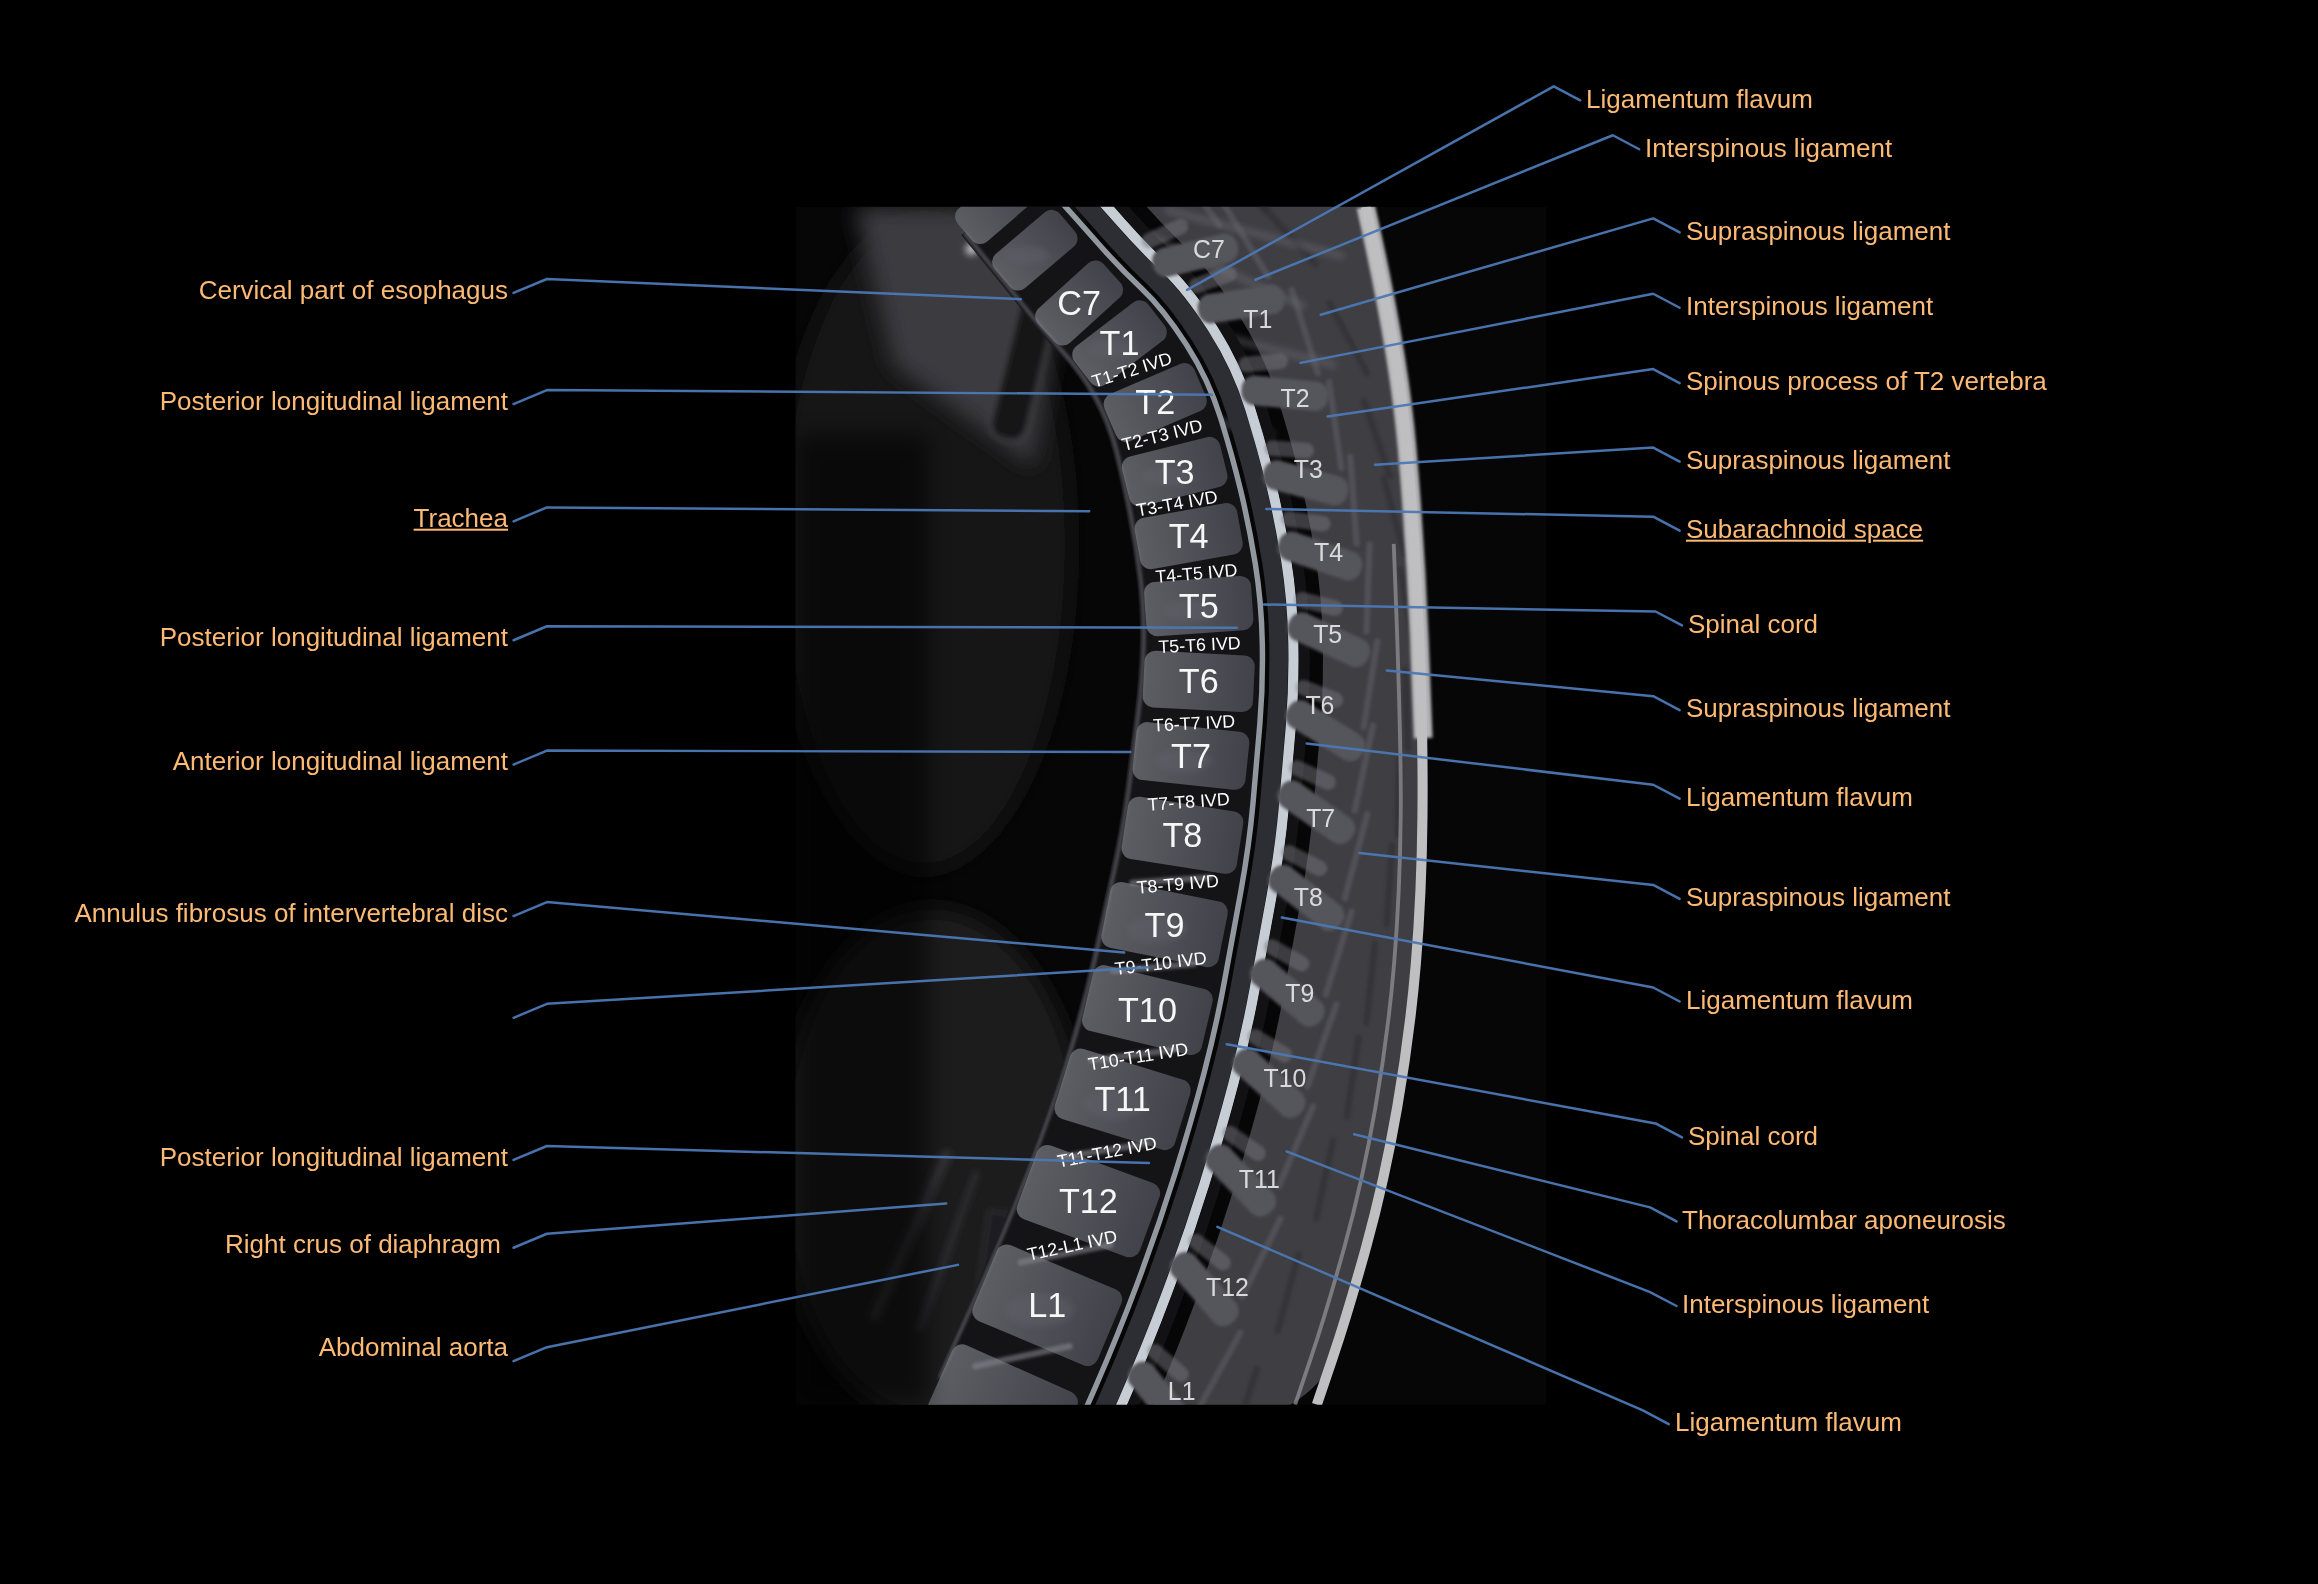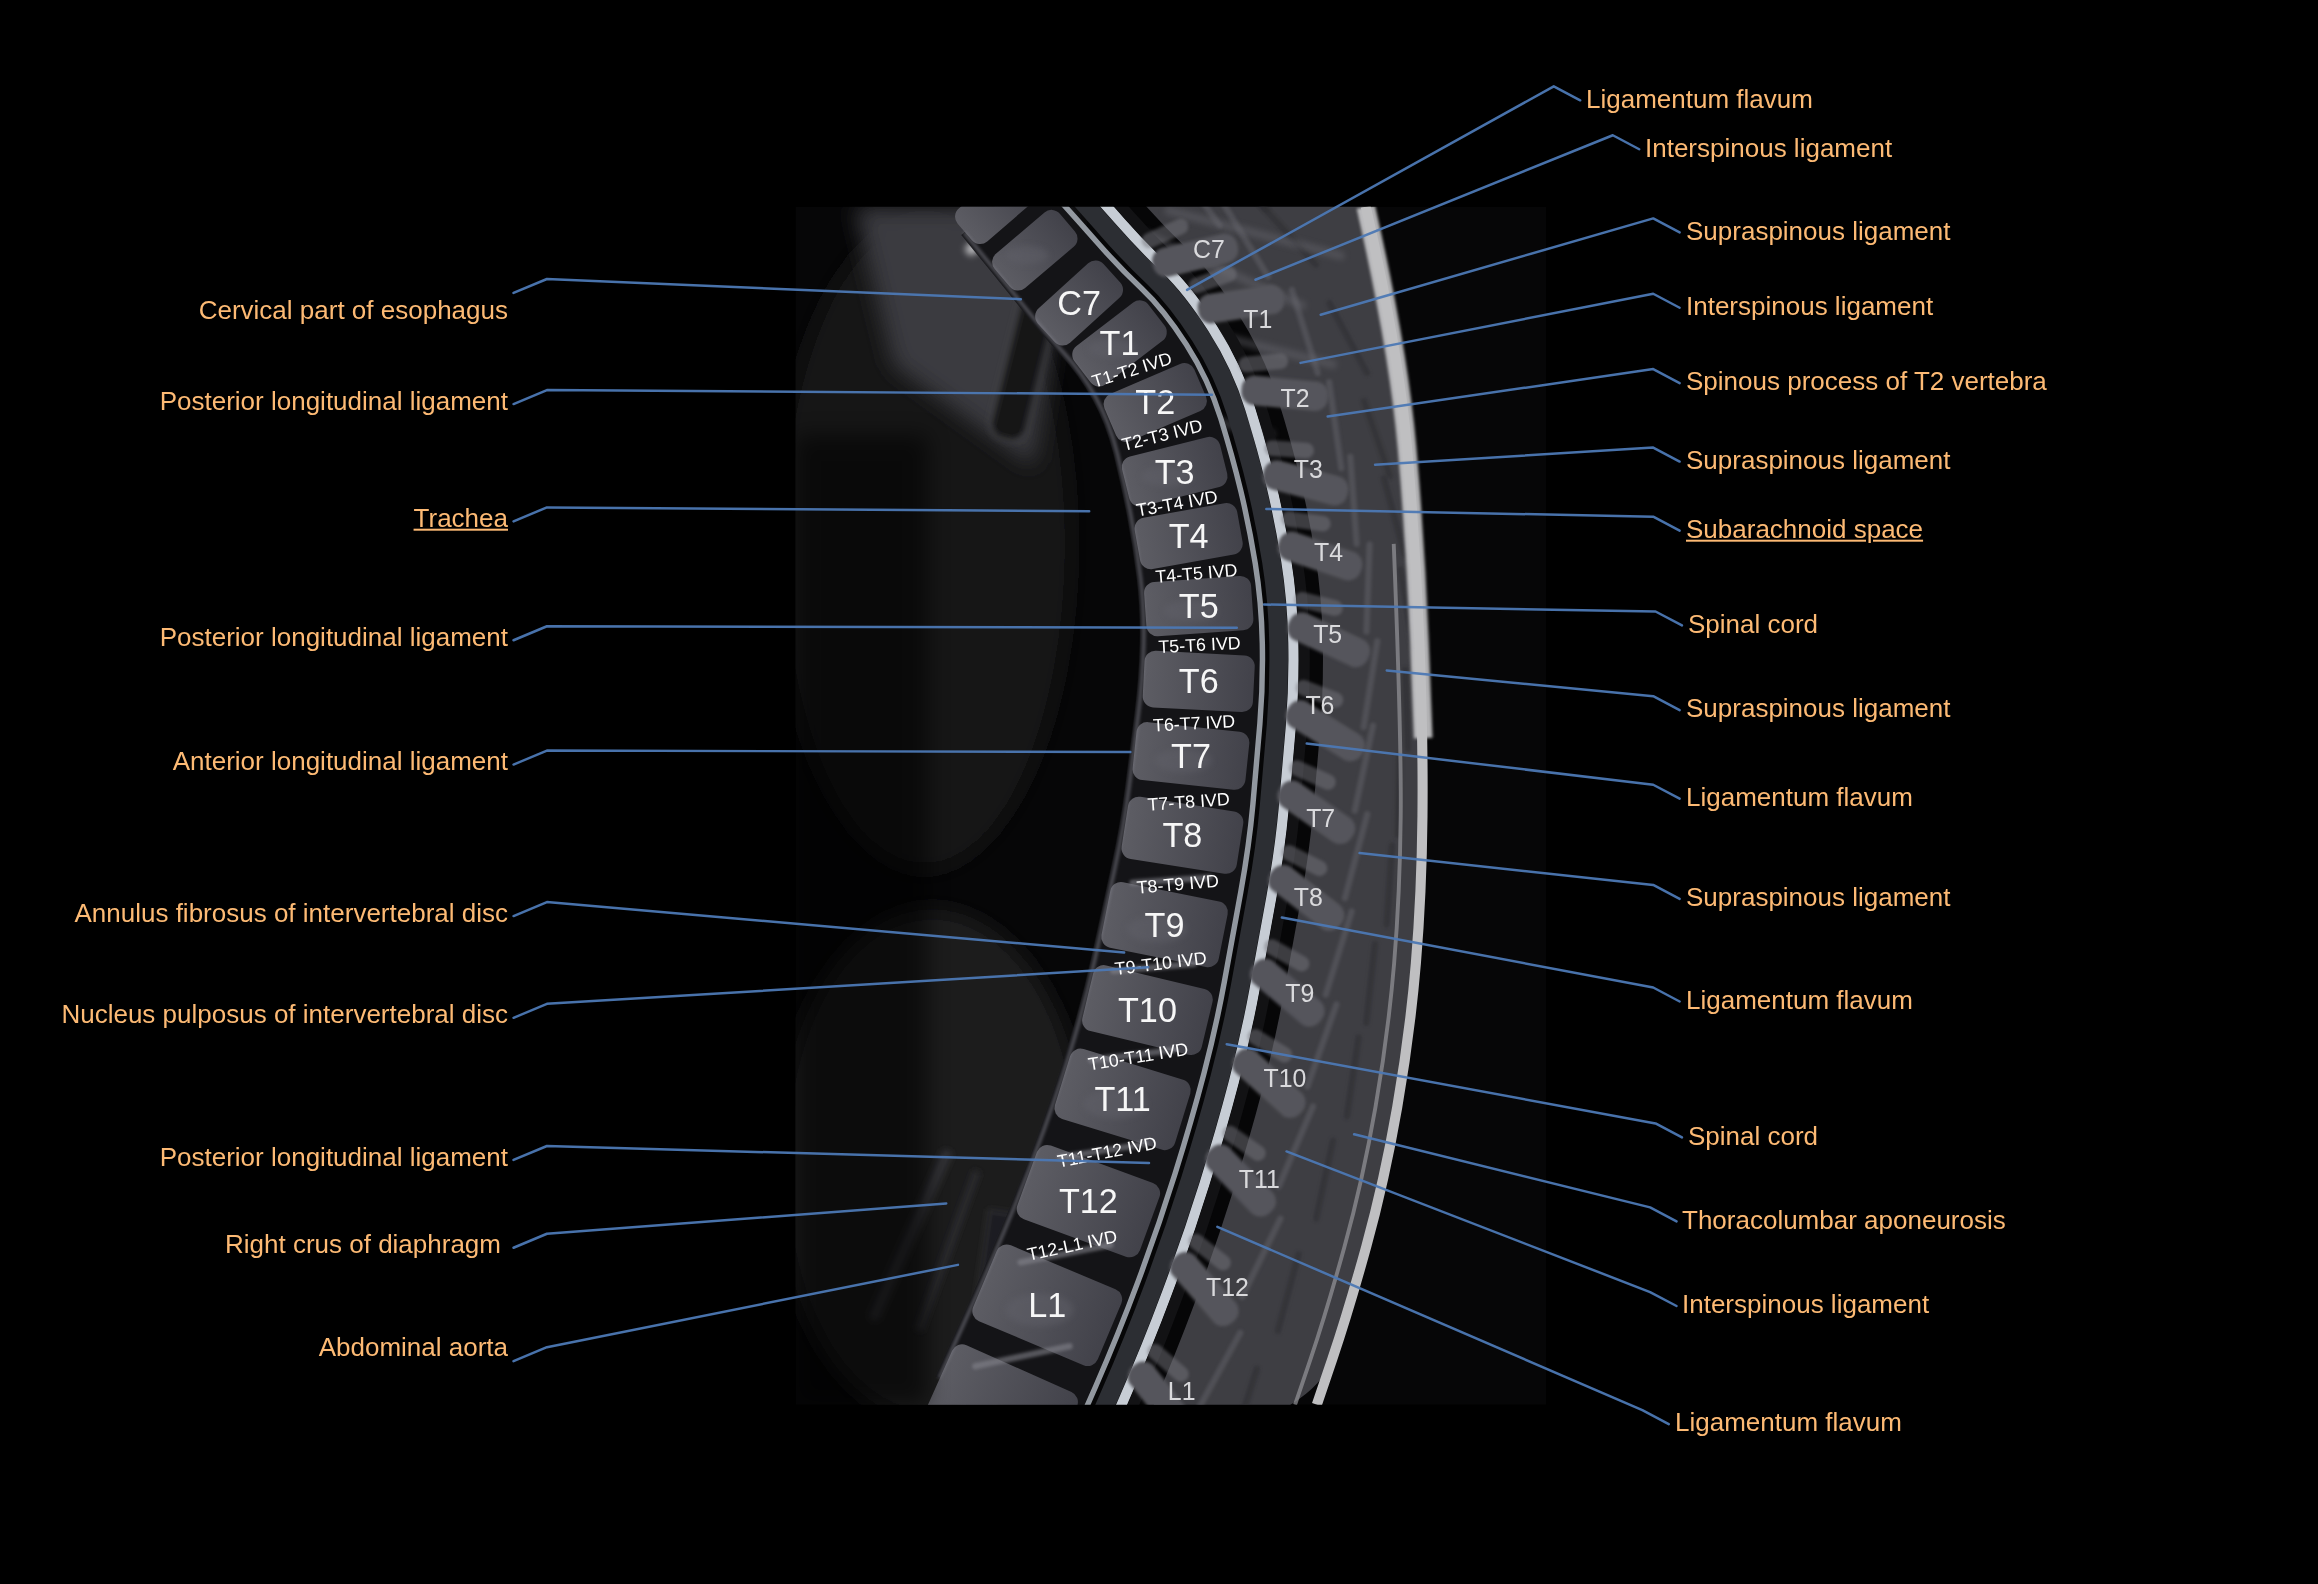--- a/index.html
+++ b/index.html
@@ -221,27 +221,26 @@
         <path class="leader" d="M1682,957 L2128,1010 L2162,1028"></path>
         <path class="leader" d="M1750,1098 L2128,1139 L2162,1157"></path>
         <path class="leader" d="M1650,1181 L2128,1271 L2162,1289"></path>
         <path class="leader" d="M1579,1344 L2131,1446 L2165,1464"></path>
         <path class="leader" d="M1743,1460 L2124,1554 L2158,1572"></path>
         <path class="leader" d="M1656,1482 L2124,1663 L2158,1681"></path>
         <path class="leader" d="M1567,1579 L2114,1815 L2148,1833"></path>
       </g>
     </svg>
 
-  <div class="side-label left" style="right: 1811px; top: 290px; margin-top: 20px;">Cervical part of esophagus</div>
+  <div class="side-label left" style="right: 1811px; top: 290px;">Cervical part of esophagus</div>
   <div class="side-label left" style="right: 1811px; top: 401px;">Posterior longitudinal ligament</div>
   <div class="side-label left" style="right: 1811px; top: 518px; text-decoration: underline;">Trachea</div>
   <div class="side-label left" style="right: 1811px; top: 637px;">Posterior longitudinal ligament</div>
   <div class="side-label left" style="right: 1811px; top: 761px;">Anterior longitudinal ligament</div>
   <div class="side-label left" style="right: 1811px; top: 913px;">Annulus fibrosus of intervertebral disc</div>
-  <div class="side-label left" style="right: 1811px; top: 1014px;">Nucleus pulposus of intervertebral disc</div>
   <div class="side-label left" style="right: 1811px; top: 1157px;">Posterior longitudinal ligament</div>
   <div class="side-label left" style="right: 1818px; top: 1244px;">Right crus of diaphragm</div>
   <div class="side-label left" style="right: 1811px; top: 1347px;">Abdominal aorta</div>
 
   <div class="side-label right" style="left: 1586px; top: 99px;">Ligamentum flavum</div>
   <div class="side-label right" style="left: 1645px; top: 148px;">Interspinous ligament</div>
   <div class="side-label right" style="left: 1686px; top: 231px;">Supraspinous ligament</div>
   <div class="side-label right" style="left: 1686px; top: 306px;">Interspinous ligament</div>
   <div class="side-label right" style="left: 1686px; top: 381px;">Spinous process of T2 vertebra</div>
   <div class="side-label right" style="left: 1686px; top: 460px;">Supraspinous ligament</div>

